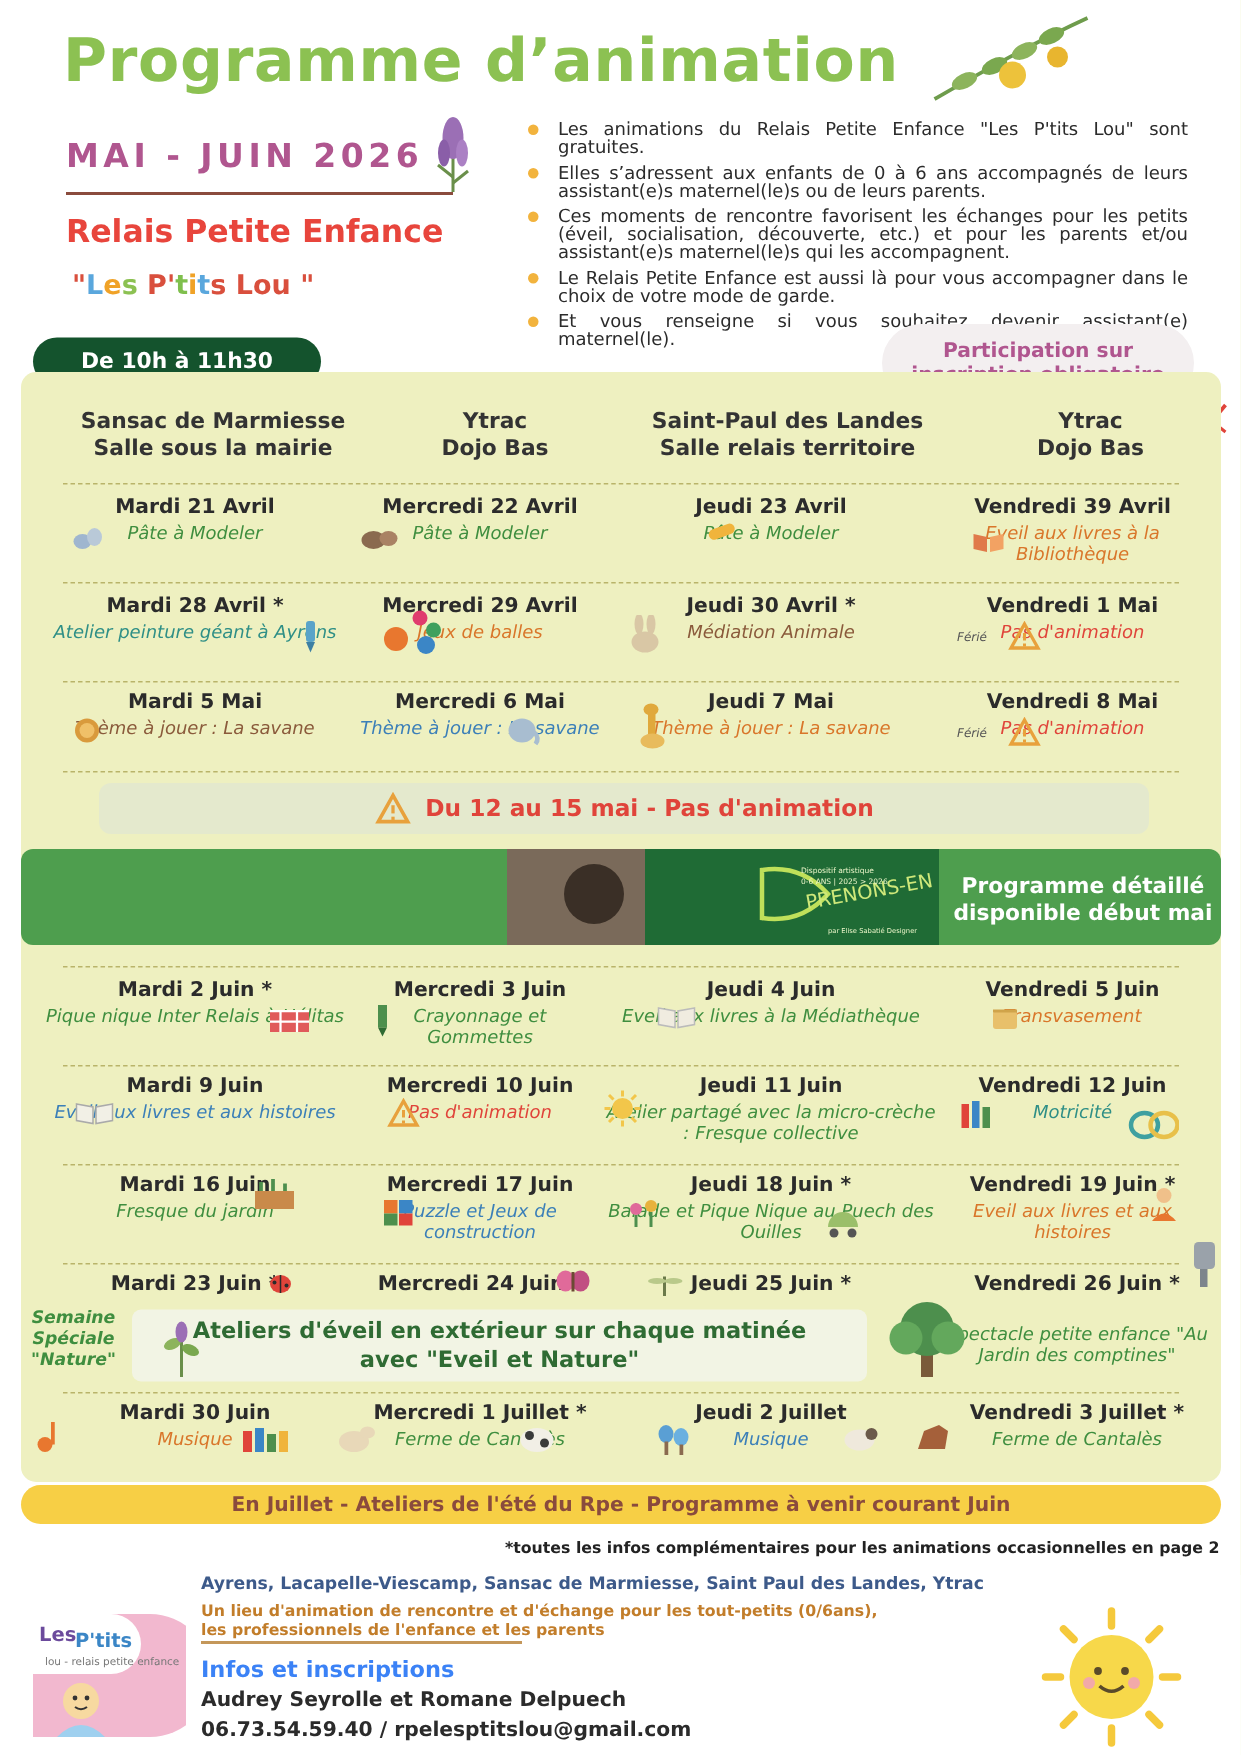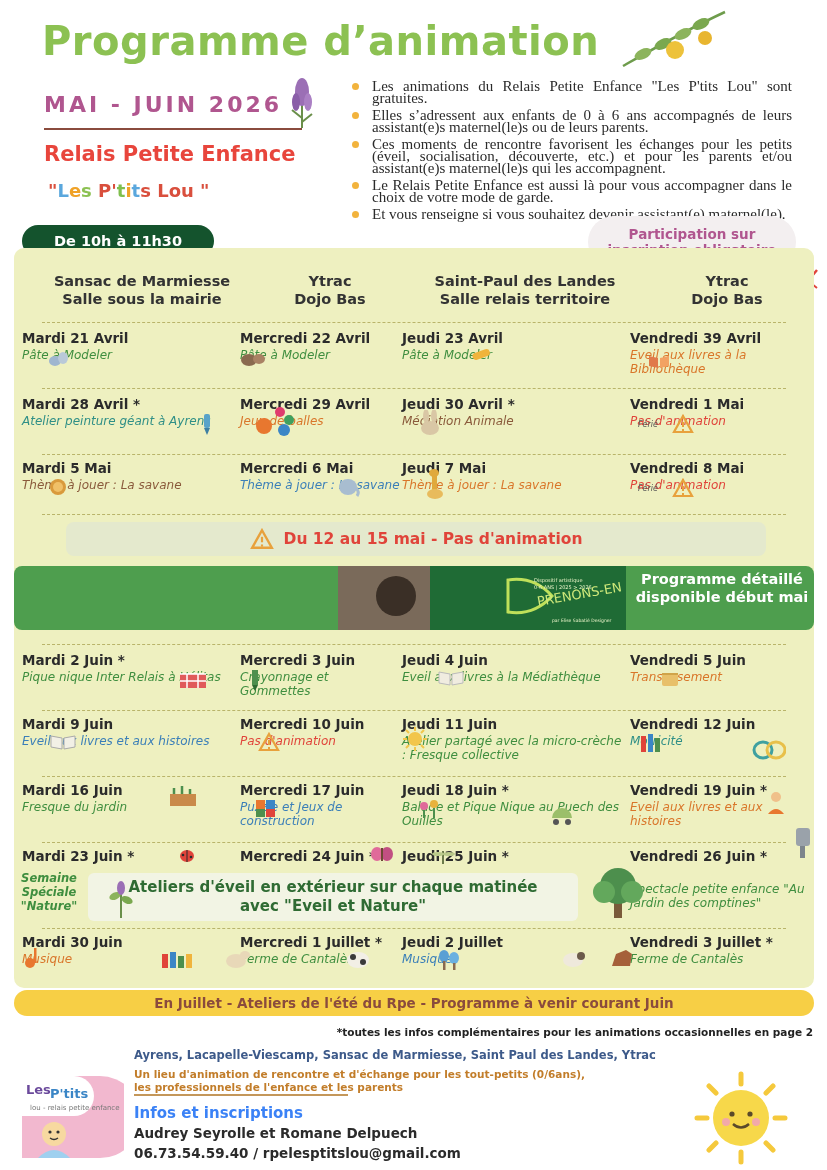--- a/index.html
+++ b/index.html
@@ -35,21 +35,21 @@
   .ptits span:nth-child(3){color:#f0a227;}
   .ptits span:nth-child(4){color:#8cc152;}
   .ptits span:nth-child(5){color:#d94f3d;}
   .ptits span:nth-child(6){color:#7fbf4d;}
   .ptits span:nth-child(7){color:#f0a227;}
   .ptits span:nth-child(8){color:#5aa7dd;}
   .ptits span:nth-child(9){color:#d94f3d;}
 
   .bullets{position:absolute;left:352px;top:80px;width:440px;}
   .bullet{position:relative;padding-left:20px;margin-bottom:5px;
-    font-size:15px;line-height:12px;color:#2b2b2b;text-align:justify;font-family:Liberation Serif, serif;}
+    font-size:12px;line-height:12px;color:#2b2b2b;text-align:justify;}
   .bullet:before{
     content:"";position:absolute;left:0;top:3px;width:7px;height:7px;
     border-radius:50%;background:#f2b33d;
   }
 
   .branch{position:absolute;right:20px;top:4px;width:120px;height:70px;}
 
   
   .hours{
     position:absolute;left:22px;top:225px;width:192px;height:32px;
@@ -70,21 +70,21 @@
   }
 
   .cols{position:absolute;left:14px;top:272px;width:800px;height:44px;}
   .col-h{position:absolute;text-align:center;font-size:14.5px;font-weight:bold;color:#333;line-height:18px;}
   .c0{left:20px;width:216px;}
   .c1{left:236px;width:160px;}
   .c2{left:396px;width:230px;}
   .c3{left:626px;width:174px;}
   .dashed{position:absolute;left:42px;width:744px;border-top:1.5px dashed #b9b46a;}
 
-  .cell{position:absolute;}
+  .cell{position:absolute;text-align:center;}
   .cell .d{font-size:13.5px;font-weight:bold;color:#2b2b2b;white-space:nowrap;}
   .cell .a{font-size:12px;font-style:italic;color:#3a7d3a;line-height:14px;margin-top:2px;}
   .cell .a.red{color:#e0443a;}
   .cell .a.blue{color:#3b7fb8;}
   .cell .a.brown{color:#8a5a3b;}
   .cell .a.green{color:#3f8e3f;}
   .cell .a.orange{color:#d9762a;}
   .cell .a.teal{color:#2f8f86;}
   .ferie{font-size:8px;color:#555;font-style:italic;}
 
@@ -95,21 +95,21 @@
   }
 
   .immersion{
     position:absolute;left:14px;top:566px;width:800px;height:64px;
     background:#4e9e4e;border-radius:8px;color:#fff;
   }
   .imm-l{position:absolute;left:28px;top:8px;width:290px;text-align:center;}
   .imm-l .t{font-size:16px;font-weight:bold;}
   .imm-l .s{font-size:10.5px;margin-top:6px;}
   .imm-img{position:absolute;left:324px;top:0;width:288px;height:64px;overflow:hidden;background:#2f6b33;}
-  .imm-r{position:absolute;left:616px;top:4px;width:184px;text-align:center;color:#fff;
+  .imm-r{position:absolute;left:616px;top:16px;width:184px;text-align:center;color:#fff;
          font-size:14.5px;font-weight:bold;line-height:18px;}
 
   .nature{
     position:absolute;left:88px;top:873px;width:490px;height:48px;
     background:#f2f4e4;border-radius:6px;display:flex;flex-direction:column;
     align-items:center;justify-content:center;color:#2f6b33;font-weight:bold;font-size:15px;line-height:19px;
   }
   .natlabel{position:absolute;left:10px;top:871px;width:78px;text-align:center;
     color:#3f8e3f;font-size:11.5px;font-weight:bold;font-style:italic;line-height:14px;}
 

